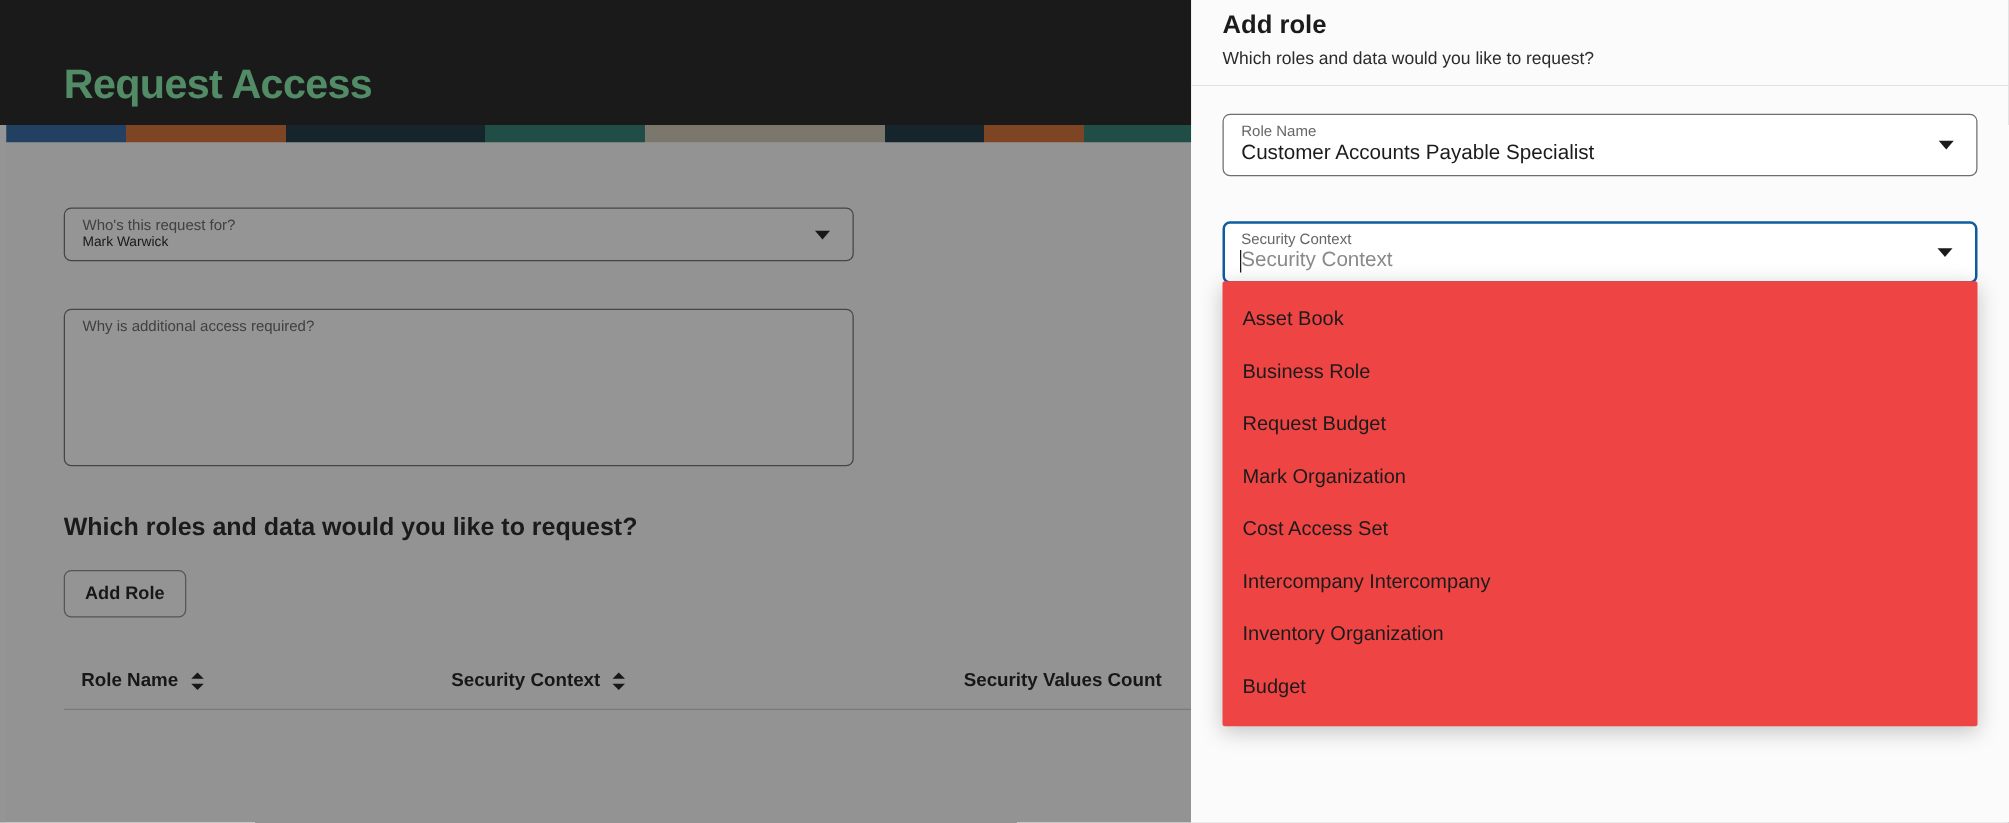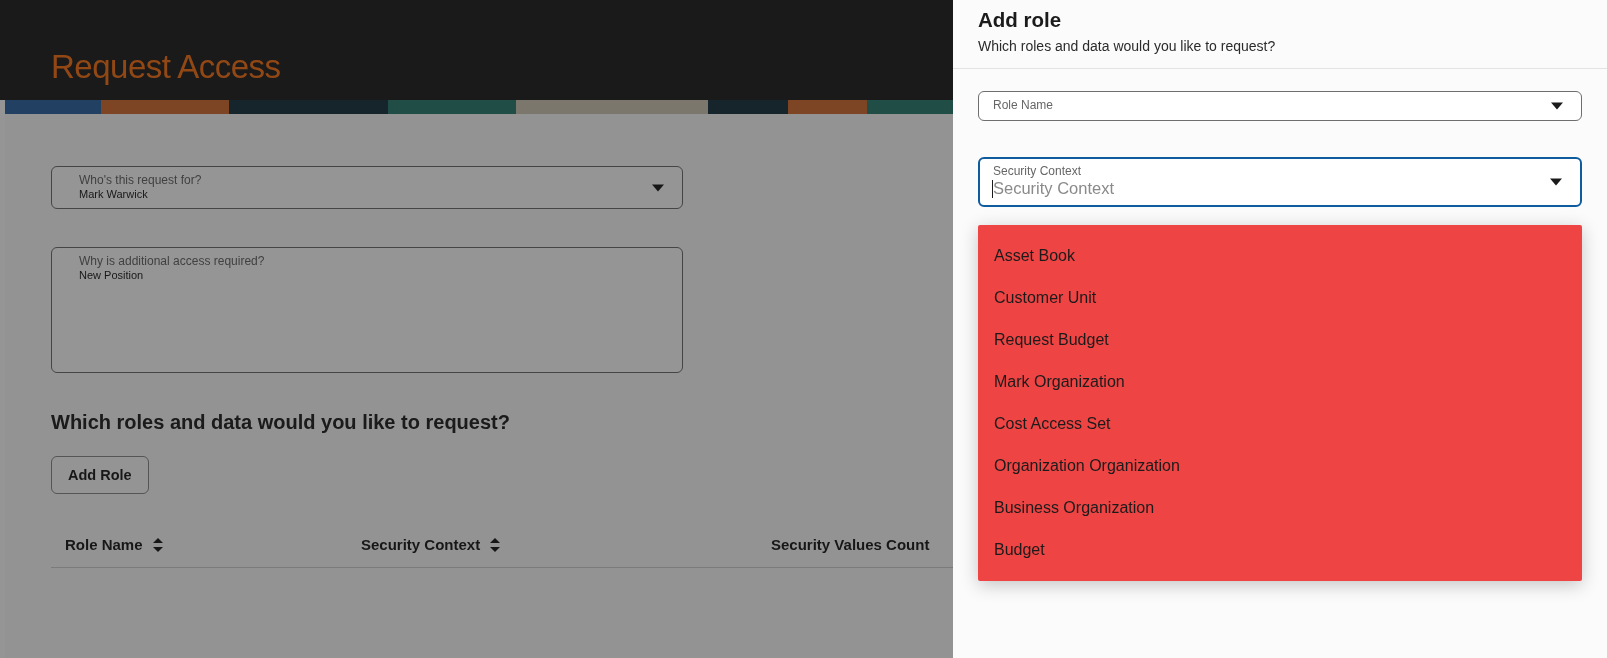--- a/index.html
+++ b/index.html
@@ -26,23 +26,23 @@
     }
     .app-header {
       position: absolute;
       left: 0; top: 0; right: 0;
       height: 100px;
       background: #1f1f1f;
       display: flex;
       align-items: flex-end;
     }
     .page-title {
-      color: #f97316;
+      color: #86efac;
       font-size: 33px;
-      font-weight: 400;
+      font-weight: 700;
       margin-left: 51px;
       margin-bottom: 14px;
       letter-spacing: -0.5px;
     }
     .deco-strip {
       position: absolute;
       left: 5px; right: 5px; top: 100px;
       height: 14px;
       background:
         linear-gradient(90deg,
@@ -68,21 +68,21 @@
     }
 
     .field-group {
       margin-bottom: 38px;
     }
     .field-box {
       width: 632px;
       border: 1px solid #6e6e6e;
       border-radius: 6px;
       background: #fff;
-      padding: 6px 14px 8px 27px;
+      padding: 6px 14px 8px 14px;
       position: relative;
     }
     .field-label {
       font-size: 12px;
       color: #666;
     }
     .field-value {
       font-size: 11px;
       color: #1b1b1b;
       margin-top: 1px;
@@ -261,21 +261,20 @@
           <div class="field-value">Mark Warwick</div>
           <span class="dd">
               <span class="caret-down"></span>
             </span>
         </div>
       </div>
 
       <div class="field-group">
         <div class="field-box tall">
           <div class="field-label">Why is additional access required?</div>
-          <div class="field-value">New Position</div>
         </div>
       </div>
 
       <h3 class="section-heading">Which roles and data would you like to request?</h3>
 
       <button class="btn">Add Role</button>
 
       <div class="table-header">
         <div class="th th-1">
           <span>Role Name</span>
@@ -299,38 +298,39 @@
 
 <div class="drawer">
   <div class="drawer-header">
     <div class="drawer-title">Add role</div>
     <div class="drawer-sub">Which roles and data would you like to request?</div>
   </div>
   <div class="drawer-body">
 
     <div class="d-field">
       <div class="d-label">Role Name</div>
+      <div class="d-value">Customer Accounts Payable Specialist</div>
       <span class="dd">
           <span class="caret-down"></span>
         </span>
     </div>
 
     <div class="d-field focused">
       <div class="d-label">Security Context</div>
       <div class="d-value">Security Context</div>
       <span class="dd">
           <span class="caret-down"></span>
         </span>
     </div>
 
     <div class="dropdown">
       <div class="option">Asset Book</div>
-      <div class="option">Customer Unit</div>
+      <div class="option">Business Role</div>
       <div class="option">Request Budget</div>
       <div class="option">Mark Organization</div>
       <div class="option">Cost Access Set</div>
-      <div class="option">Organization Organization</div>
-      <div class="option">Business Organization</div>
+      <div class="option">Intercompany Intercompany</div>
+      <div class="option">Inventory Organization</div>
       <div class="option">Budget</div>
     </div>
 
   </div>
 </div>
 
 </body></html>

